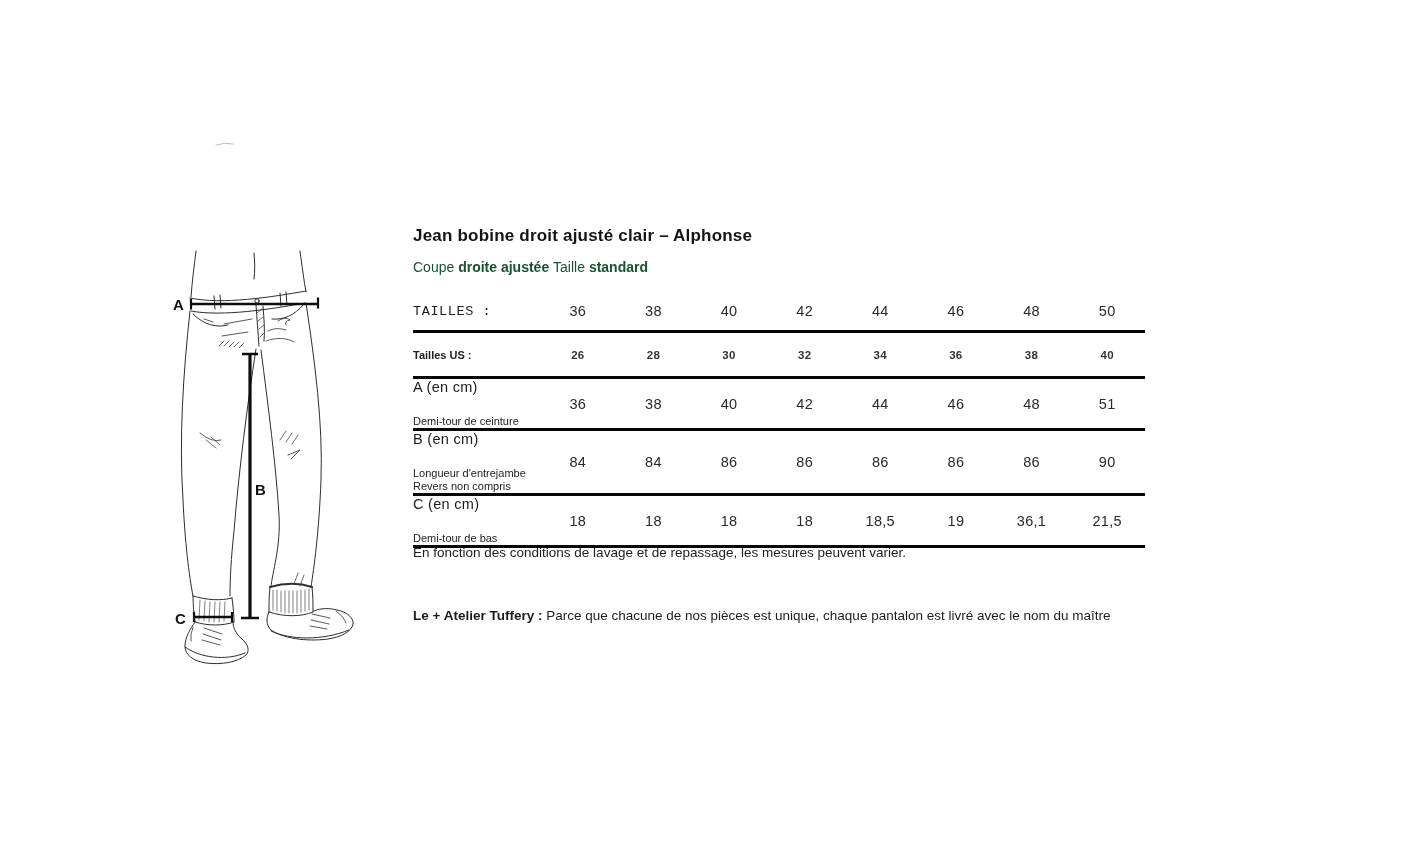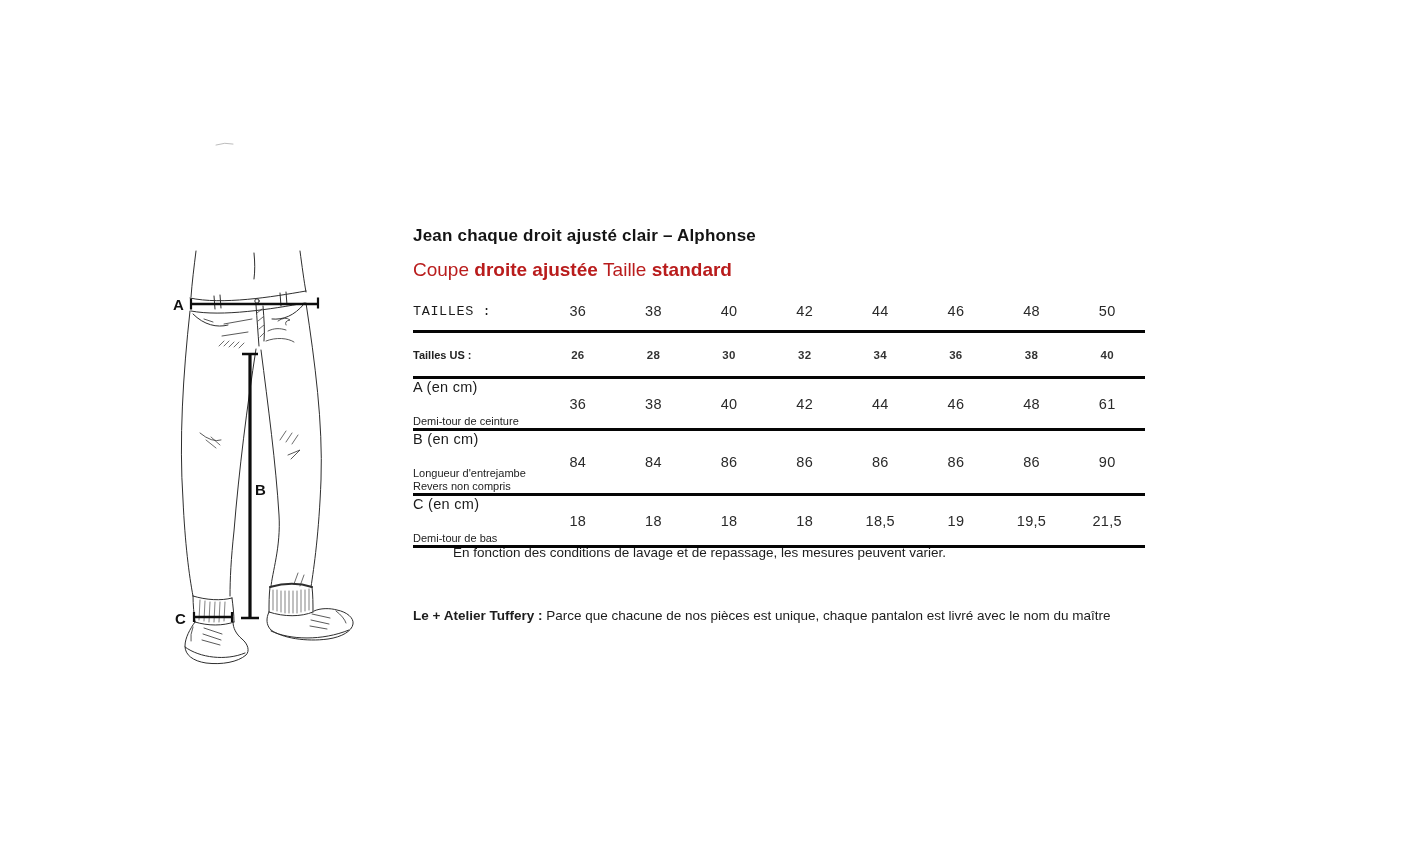--- a/index.html
+++ b/index.html
@@ -4,38 +4,38 @@
 <style>
   html,body{margin:0;padding:0;background:#ffffff;}
   body{font-family:"Liberation Sans",sans-serif;color:#1c1c1c;}
   .stage{position:relative;width:1418px;height:867px;background:#ffffff;overflow:hidden;}
 
   
   .sketch{position:absolute;left:160px;top:135px;width:200px;height:540px;}
 
   
   .title{position:absolute;left:413px;top:226px;font-size:17px;font-weight:700;letter-spacing:.2px;color:#141414;}
-  .subtitle{position:absolute;left:413px;top:259px;font-size:19px;color:#b91c1c;}
+  .subtitle{position:absolute;left:413px;top:259px;font-size:14px;color:#14532d;}
   .subtitle b{font-weight:700;}
 
   .size-table{position:absolute;left:413px;top:292px;width:732px;border-collapse:collapse;table-layout:fixed;}
   .size-table td{padding:0;vertical-align:middle;border-bottom:3px solid #050505;}
   .size-table td.v{text-align:center;font-size:14.5px;color:#2a2a2a;letter-spacing:.3px;}
   tr.r-main td{height:38px;}
   tr.r-us td{height:43px;font-weight:bold;}
   tr.r-a td{height:41px;}
   tr.r-b td{height:49px;}
   tr.r-c td{height:41px;}
   .hdr-label{font-size:13.5px;letter-spacing:.6px;color:#1b1b1b;font-family:Liberation Mono, monospace;}
   tr.r-us td.l{font-size:11px;color:#222;}
   tr.r-us td.v{font-size:11.5px;color:#333;}
   .code{font-size:14.5px;color:#1b1b1b;letter-spacing:.3px;}
   .desc{font-size:11px;line-height:13px;color:#222;margin-top:20px;}
 
-  .note1{position:absolute;left:413px;top:545px;font-size:13.5px;color:#1d1d1d;margin-left:40px;}
+  .note1{position:absolute;left:413px;top:545px;font-size:13.5px;color:#1d1d1d;}
   .para{position:absolute;left:413px;top:582px;font-size:13.5px;line-height:18px;color:#1d1d1d;white-space:nowrap;margin-top:25px;}
   .para b{font-weight:700;}
 </style>
 </head>
 <body>
 
 <div class="stage">
 
   <svg class="sketch" viewBox="0 0 200 540">
     <g stroke="#2e2e2e" stroke-width="1" fill="none" stroke-linecap="round" stroke-linejoin="round">
@@ -113,21 +113,21 @@
         <path d="M34,477 V487 M72,477 V487" stroke-width="2.2"></path>
       </g>
     </g>
     <g font-family="Liberation Sans, sans-serif" font-size="15" font-weight="700" fill="#111">
       <text x="13" y="175">A</text>
       <text x="95" y="360">B</text>
       <text x="15" y="489">C</text>
     </g>
   </svg>
 
-  <div class="title">Jean chaque droit ajusté clair – Alphonse</div>
+  <div class="title">Jean bobine droit ajusté clair – Alphonse</div>
   <div class="subtitle"><span>Coupe</span>&nbsp;<b>droite ajustée</b>&nbsp;<span>Taille</span>&nbsp;<b>standard</b></div>
 
   <table class="size-table">
     <colgroup>
         <col style="width:127px">
         <col span="8" style="width:75.6px">
       </colgroup>
     <tbody>
         <tr class="r-main">
       <td class="l hdr-label">TAILLES :</td>
@@ -156,21 +156,21 @@
         <div class="code">A (en cm)</div>
         <div class="desc">Demi-tour de ceinture</div>
       </td>
       <td class="v">36</td>
       <td class="v">38</td>
       <td class="v">40</td>
       <td class="v">42</td>
       <td class="v">44</td>
       <td class="v">46</td>
       <td class="v">48</td>
-      <td class="v">61</td>
+      <td class="v">51</td>
     </tr>
     <tr class="r-b">
       <td class="l">
         <div class="code">B (en cm)</div>
         <div class="desc">Longueur d'entrejambe</div>
         <div class="desc" style="margin-top:0;">Revers non compris</div>
       </td>
       <td class="v">84</td>
       <td class="v">84</td>
       <td class="v">86</td>
@@ -184,21 +184,21 @@
       <td class="l">
         <div class="code">C (en cm)</div>
         <div class="desc">Demi-tour de bas</div>
       </td>
       <td class="v">18</td>
       <td class="v">18</td>
       <td class="v">18</td>
       <td class="v">18</td>
       <td class="v">18,5</td>
       <td class="v">19</td>
-      <td class="v">19,5</td>
+      <td class="v">36,1</td>
       <td class="v">21,5</td>
     </tr>
   </tbody>
     </table>
 
   <div class="note1">En fonction des conditions de lavage et de repassage, les mesures peuvent varier.</div>
   <div class="para">
     <div><b>Le + Atelier Tuffery :</b><span> Parce que chacune de nos pièces est unique, chaque pantalon est livré avec le nom du maître</span></div>
   </div>
 

